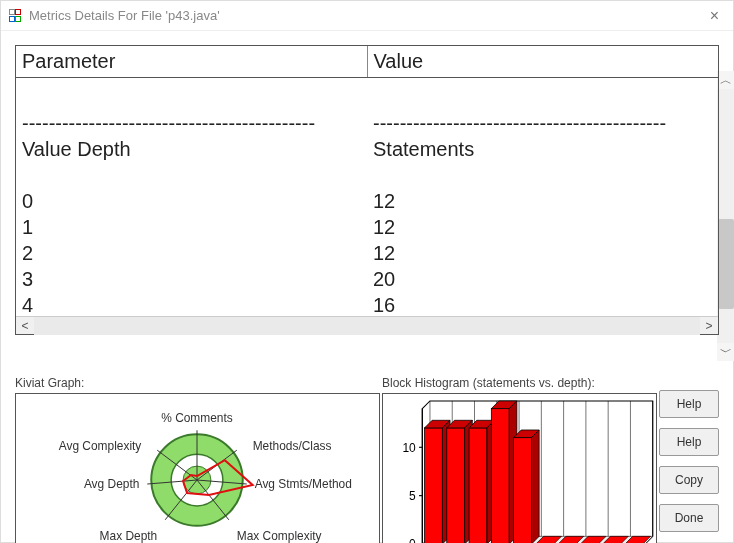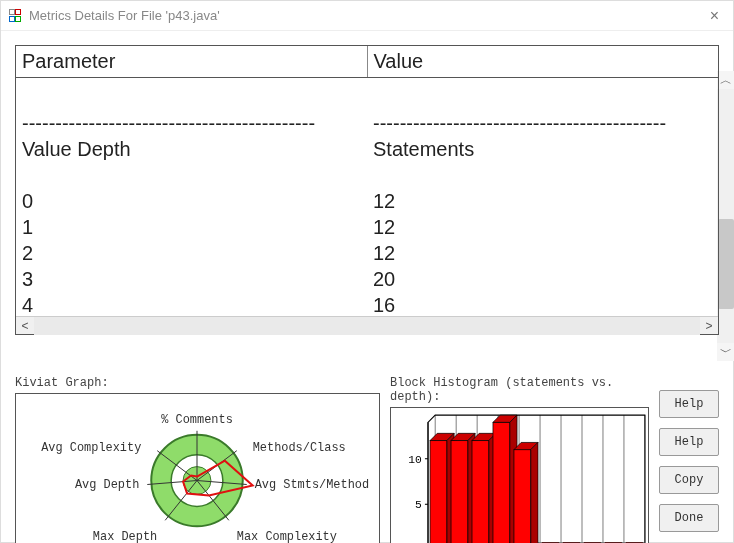--- a/index.html
+++ b/index.html
@@ -22,21 +22,21 @@
   .trow { display:flex; }
   .trow .td { flex:1; font-size:20px; color:#222; padding:1px 6px; line-height:24px;}
   .sep-row .td { letter-spacing:0px; overflow:hidden; white-space:nowrap;}
   .hscroll { height:18px; background:#f0f0f0; border-top:1px solid #ccc; display:flex; align-items:center;}
   .hscroll .arrow{width:18px;height:18px;display:flex;align-items:center;justify-content:center;color:#555;}
   .hscroll .track{flex:1;height:18px;background:#eaeaea;}
   .vscroll { position:absolute; right:-2px; top:40px; width:18px; height:290px; background:#f5f5f5; display:flex; flex-direction:column; align-items:center;}
   .vscroll .varrow{width:18px;height:18px;display:flex;align-items:center;justify-content:center;color:#555;}
   .vscroll .vtrack{flex:1; width:18px; background:#f0f0f0; position:relative;}
   .vscroll .vthumb{position:absolute; left:1px; width:16px; height:90px; top:130px; background:#c8c8c8; border-radius:2px;}
-  .bottom { position:absolute; left:14px; right:14px; bottom:10px; top:345px; display:flex; gap:10px;font-family:Liberation Mono, monospace;}
+  .bottom { position:absolute; left:14px; right:14px; bottom:10px; top:345px; display:flex; gap:2px;}
   .label { font-size:12px; color:#444; margin-bottom:3px;}
   .panel-col { display:flex; flex-direction:column;}
   .kiviat-col { width:365px;}
   .hist-col { flex:1; }
   .btn-col { width:60px; display:flex; flex-direction:column; gap:10px; padding-top:14px;}
   .panel { flex:1; border:1px solid #555; background:#fff; position:relative;}
   .btn { height:34px; border:1px solid #999; background:#f0f0f0; font-size:12px; color:#333; display:flex; align-items:center; justify-content:center; border-radius:2px;}
   
 </style>
 </head>

